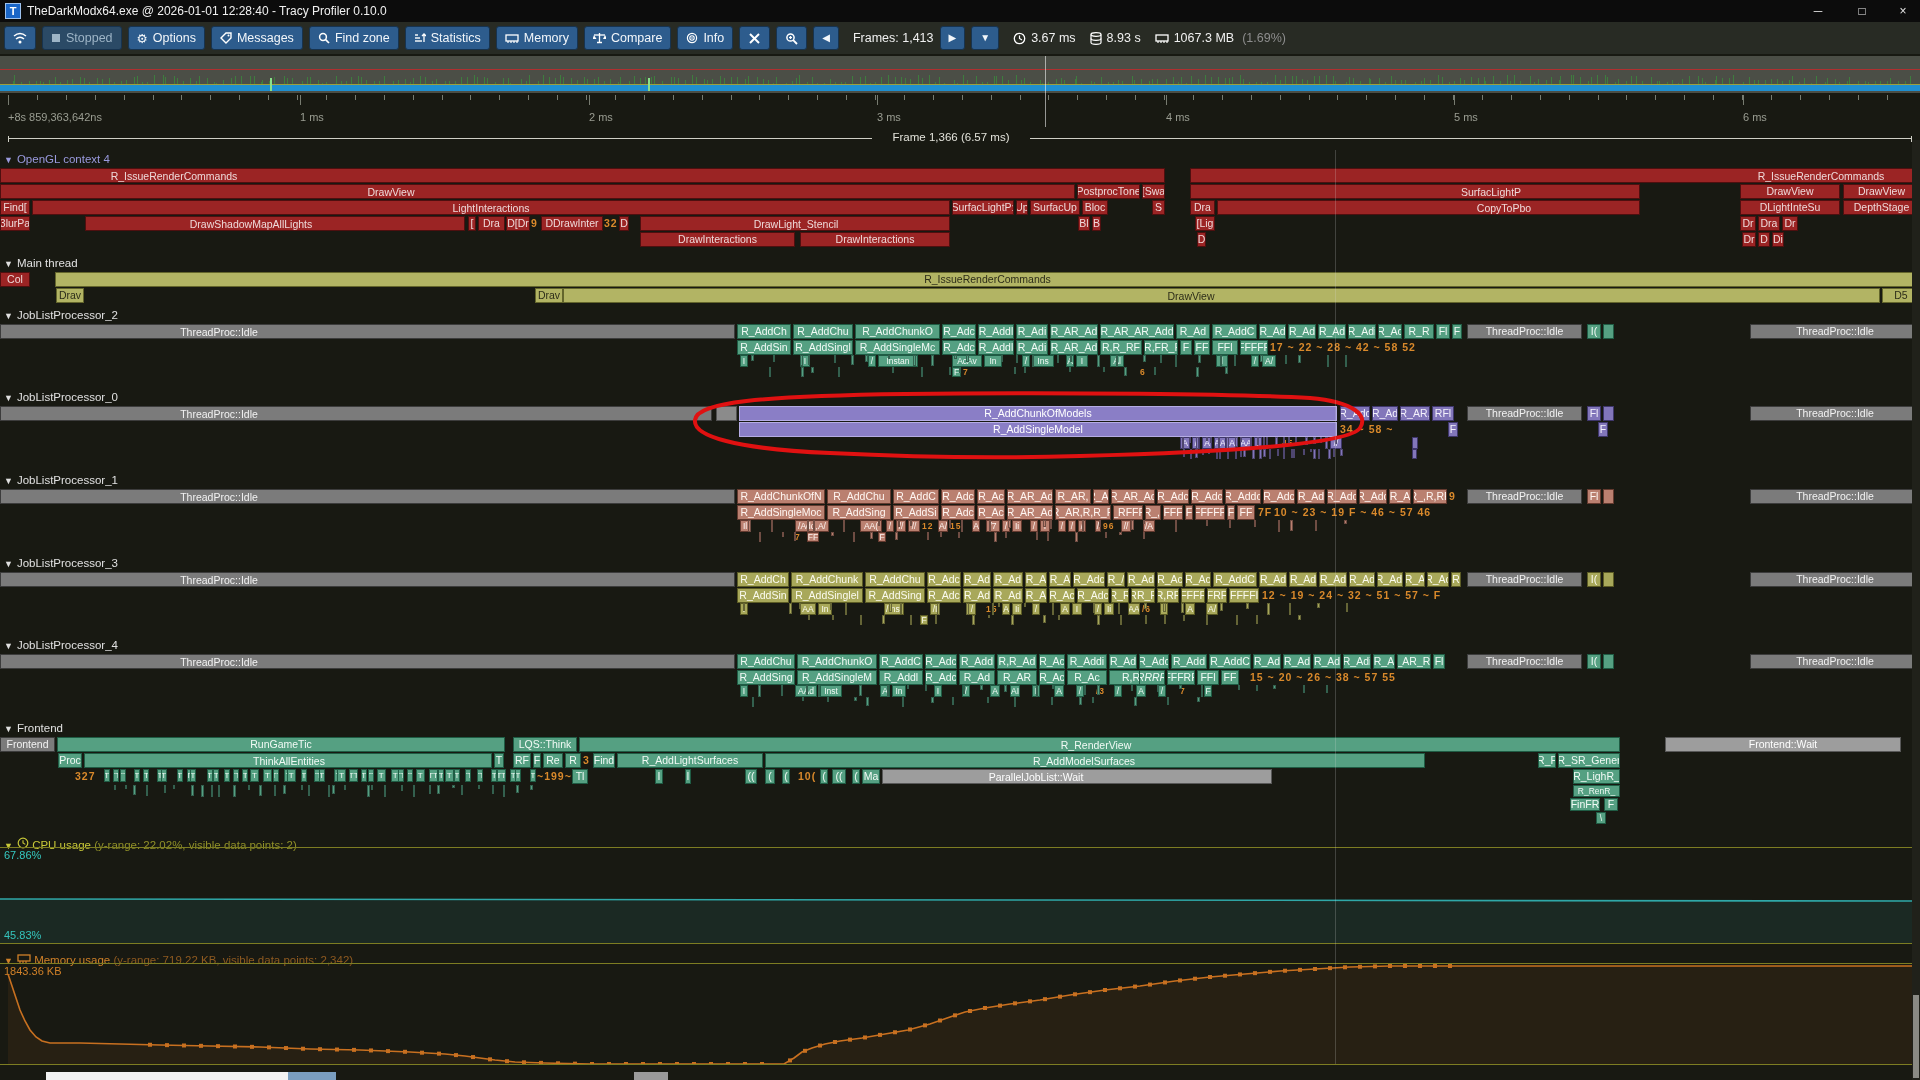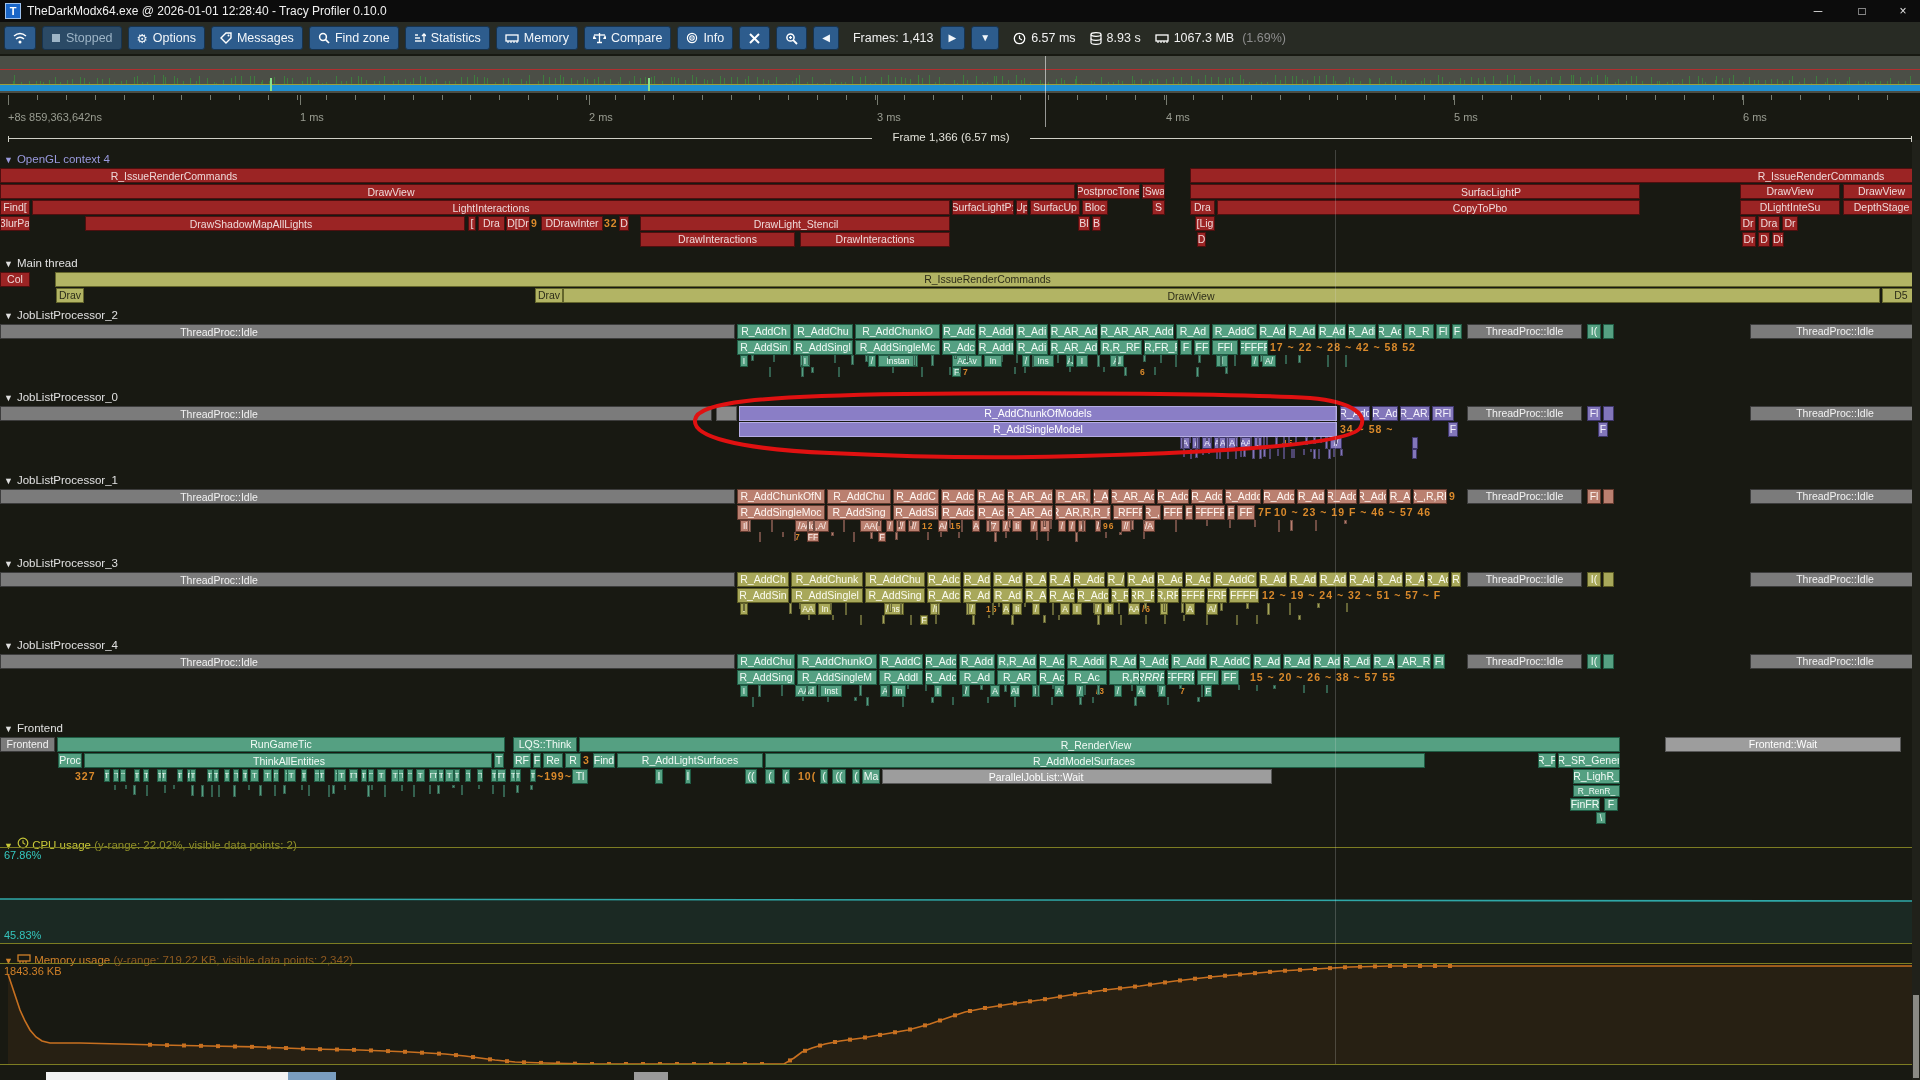--- a/index.html
+++ b/index.html
@@ -162,21 +162,21 @@
         <span class="uarr">▶</span>
       </div>
       <div class="tbtn">
         <span class="uarr">▼</span>
       </div>
       <div class="tstat">
         <svg width="13" height="13" viewBox="0 0 13 13">
           <circle cx="6.5" cy="6.5" r="5.2" fill="none" stroke="#fff" stroke-width="1.3"></circle>
           <path d="M6.5 3.5 L6.5 6.5 L9 8" fill="none" stroke="#fff" stroke-width="1.2"></path>
         </svg>
-        <span>6.57 ms</span>
+        <span>3.67 ms</span>
       </div>
       <div class="tstat">
         <svg width="12" height="13" viewBox="0 0 12 13">
           <ellipse cx="6" cy="2.5" rx="5" ry="1.8" fill="none" stroke="#fff" stroke-width="1.2"></ellipse>
           <path d="M1 2.5 L1 10.5 A5 1.8 0 0 0 11 10.5 L11 2.5" fill="none" stroke="#fff" stroke-width="1.2"></path>
           <path d="M1 6.5 A5 1.8 0 0 0 11 6.5" fill="none" stroke="#fff" stroke-width="1.2"></path>
         </svg>
         <span>8.93 s</span>
       </div>
       <div class="tstat">
@@ -667,21 +667,21 @@
       <div class="chip c-red" style="left: 1082px; top: 200px; width: 26px; height: 15px; align-items: center;">
         <span class="lbl">Bloc</span>
       </div>
       <div class="chip c-red" style="left: 1152px; top: 200px; width: 13px; height: 15px;">
         <span class="lbl">S</span>
       </div>
       <div class="chip c-red" style="left: 1190px; top: 200px; width: 25px; height: 15px;">
         <span class="lbl">Dra</span>
       </div>
       <div class="chip c-red" style="left: 1217px; top: 200px; width: 423px; height: 15px; position: absolute;">
-        <span class="lblx" style="left: 262px;">CopyToPbo</span>
+        <span class="lblx" style="left: 286px;">CopyToPbo</span>
       </div>
       <div class="chip c-red" style="left: 1740px; top: 200px; width: 100px; height: 15px;">
         <span class="lbl">DLightInteSu</span>
       </div>
       <div class="chip c-red" style="left: 1843px; top: 200px; width: 77px; height: 15px; align-items: center;">
         <span class="lbl">DepthStage</span>
       </div>
       <div class="chip c-red" style="left: 0px; top: 216px; width: 30px; height: 15px;">
         <span class="lbl">3lurPa</span>
       </div>

